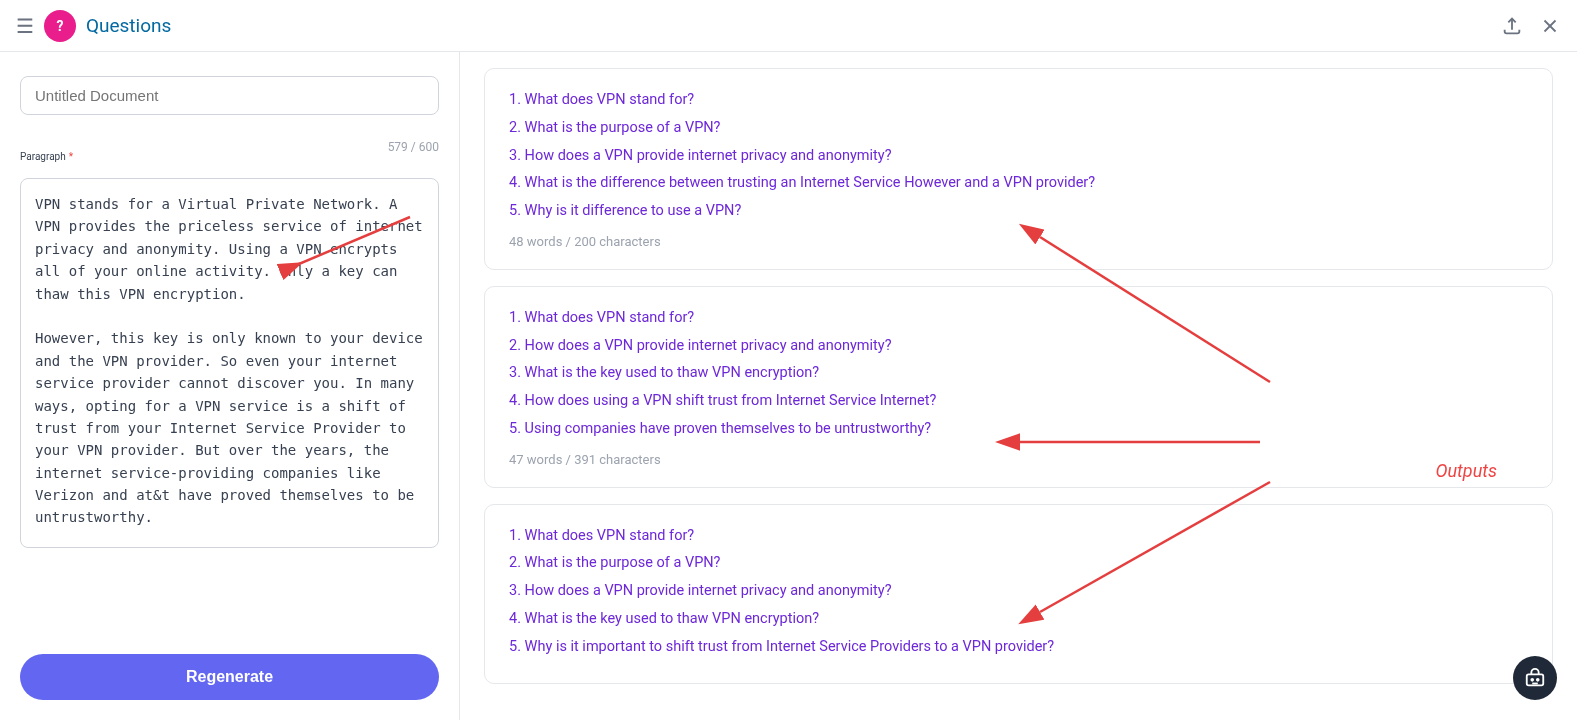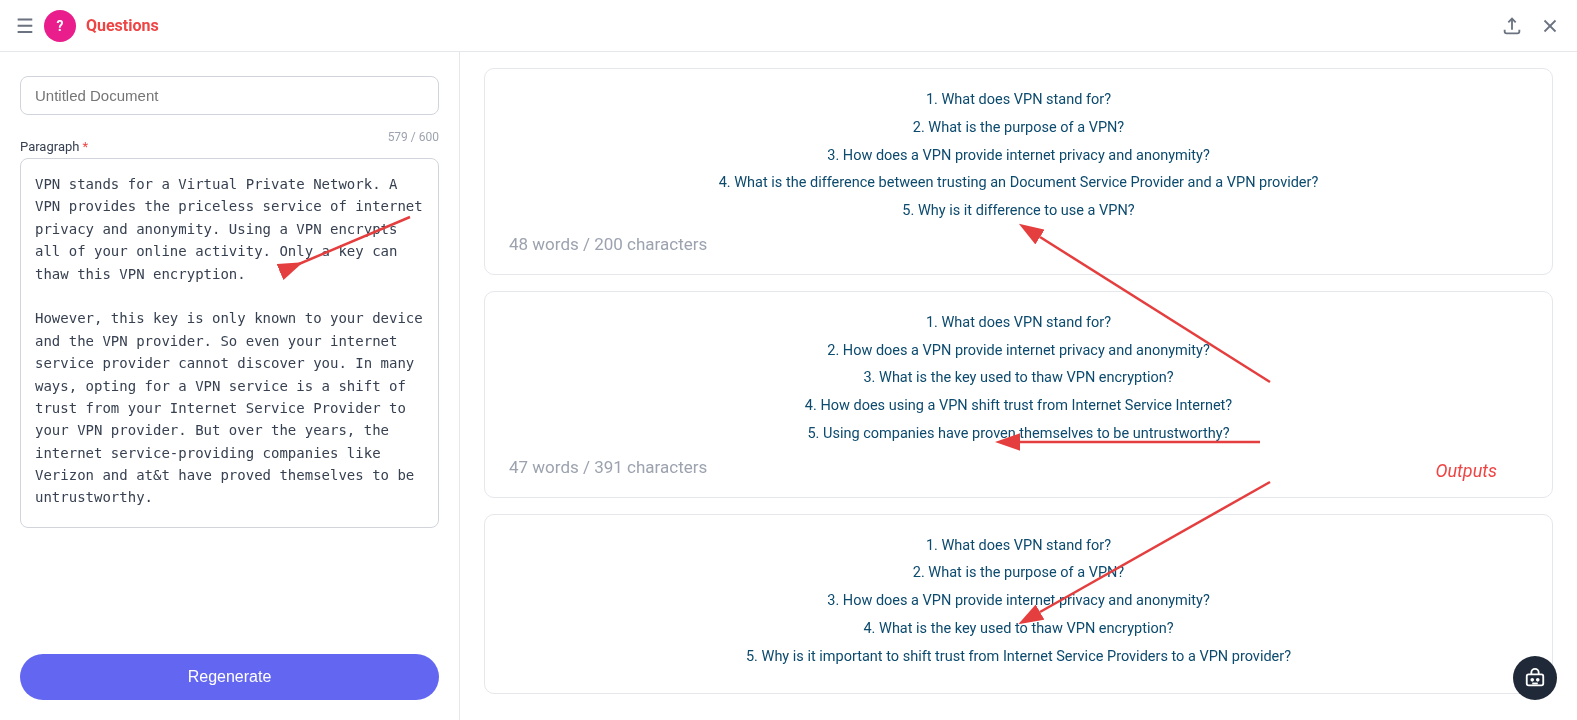--- a/index.html
+++ b/index.html
@@ -38,23 +38,23 @@
       border-radius: 50%;
       background: #e91e8c;
       display: flex;
       align-items: center;
       justify-content: center;
       color: white;
       font-weight: bold;
       font-size: 14px;
     }
     .header-title {
-      font-size: 16px;
-      font-weight: 700;
-      color: #ef4444;
+      font-size: 19px;
+      font-weight: 400;
+      color: #0369a1;
     }
     .header-actions {
       margin-left: auto;
       display: flex;
       align-items: center;
       gap: 16px;
     }
     .icon-btn {
       background: none;
       border: none;
@@ -74,40 +74,40 @@
     }
 
     
     .left-panel {
       width: 460px;
       flex-shrink: 0;
       border-right: 1px solid #e5e7eb;
       padding: 24px 20px 20px;
       display: flex;
       flex-direction: column;
-      gap: 4px;
+      gap: 16px;
       overflow: hidden;
       position: relative;
     }
     .doc-title-input {
       width: 100%;
       border: 1px solid #d1d5db;
       border-radius: 8px;
       padding: 10px 14px;
       font-size: 15px;
       color: #9ca3af;
       outline: none;
     }
     .paragraph-label-row {
       display: flex;
       justify-content: space-between;
       align-items: center;
     }
     .paragraph-label {
-      font-size: 13px;
+      font-size: 10px;
       color: #374151;
       display: flex;
       align-items: center;
       gap: 3px;
       margin-top: 20px;
     }
     .required-star {
       color: #ef4444;
     }
     .char-count {
@@ -133,21 +133,21 @@
       overflow-y: auto;
     }
     .regenerate-btn {
       width: 100%;
       padding: 14px;
       background: #6366f1;
       color: white;
       border: none;
       border-radius: 30px;
       font-size: 16px;
-      font-weight: 400;
+      font-weight: 700;
       cursor: pointer;
     }
 
     
     .right-panel {
       flex: 1;
       overflow-y: auto;
       padding: 16px 24px;
       display: flex;
       flex-direction: column;
@@ -162,29 +162,28 @@
       background: #fff;
     }
     .output-card ol {
       list-style: none;
       counter-reset: item;
     }
     .output-card ol li {
       counter-increment: item;
       margin-bottom: 6px;
       font-size: 14.5px;
-      color: #0c4a6e;
+      color: #6d28d9;
       line-height: 1.5;
-      text-align: center;
     }
     .output-card ol li::before {
       content: counter(item) ". ";
     }
     .word-count {
-      font-size: 17px;
+      font-size: 13px;
       color: #9ca3af;
       margin-top: 12px;
     }
 
     
     .outputs-label {
       position: absolute;
       right: 80px;
       top: 408px;
       font-size: 18px;
@@ -267,21 +266,21 @@
     </svg>
   </div>
 
   <div class="right-panel" style="position:relative;">
 
     <div class="output-card">
       <ol>
         <li>What does VPN stand for?</li>
         <li>What is the purpose of a VPN?</li>
         <li>How does a VPN provide internet privacy and anonymity?</li>
-        <li>What is the difference between trusting an Document Service Provider and a VPN provider?</li>
+        <li>What is the difference between trusting an Internet Service However and a VPN provider?</li>
         <li>Why is it difference to use a VPN?</li>
       </ol>
       <div class="word-count">48 words / 200 characters</div>
     </div>
 
     <div class="output-card">
       <ol>
         <li>What does VPN stand for?</li>
         <li>How does a VPN provide internet privacy and anonymity?</li>
         <li>What is the key used to thaw VPN encryption?</li>

